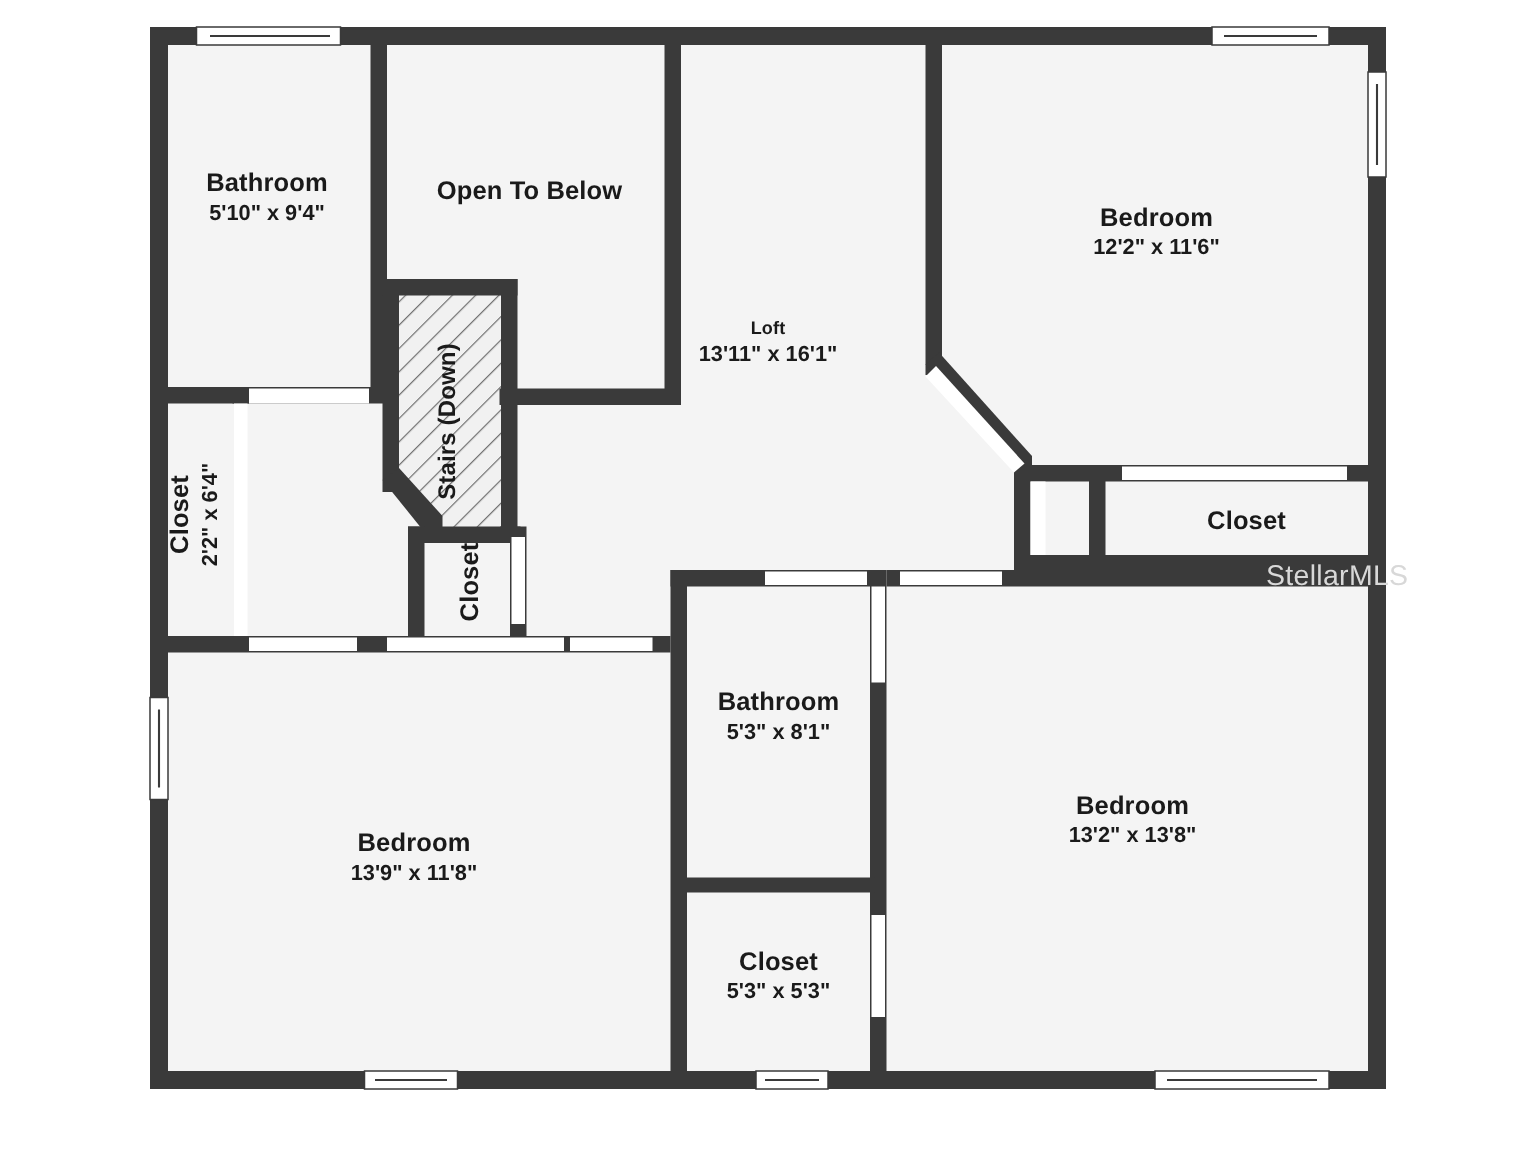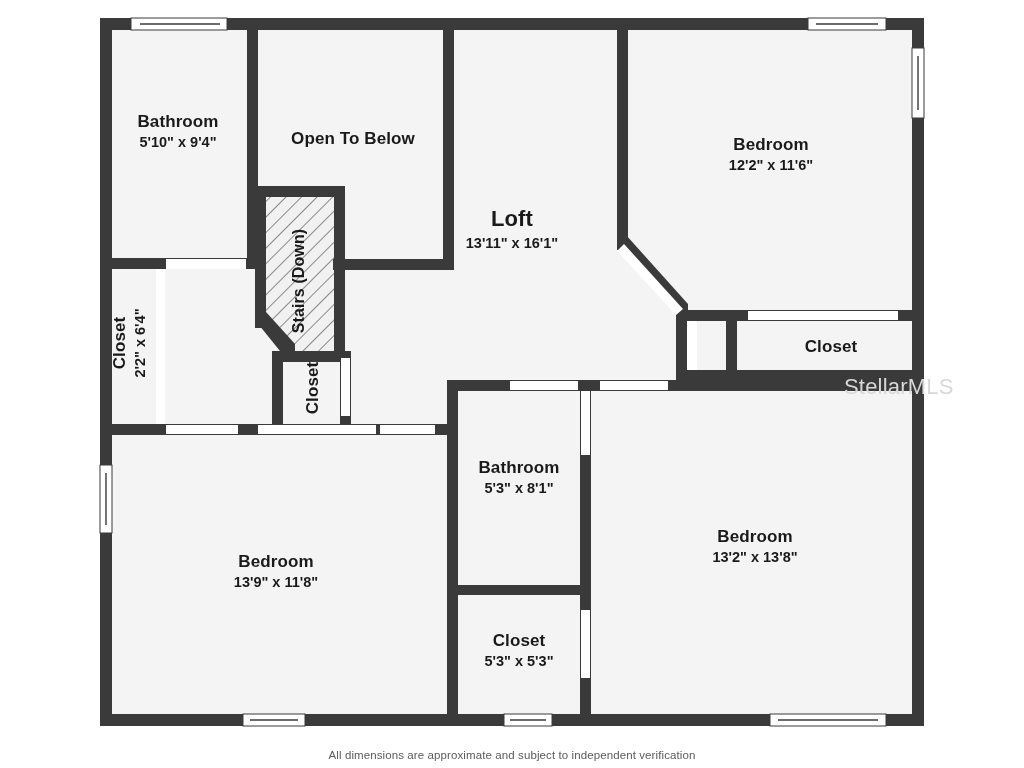--- a/index.html
+++ b/index.html
@@ -44,27 +44,27 @@
     line-height: 1.3;
     margin-top: 1px;
   }
   .rot90 {
     transform: translate(-50%, -50%) rotate(-90deg);
   }
   .label-stairs .room-name {
     font-size: 16px;
   }
   .label-loft .room-name {
-    font-size: 22px;
+    font-size: 12px;
   }
   .watermark {
     position: absolute;
     left: 844px;
     top: 374px;
-    font-size: 22px;
+    font-size: 19px;
     font-weight: 500;
     color: #d8d8d8;
     letter-spacing: 0.2px;
     pointer-events: none;
     user-select: none;
   }
   .disclaimer {
     position: absolute;
     left: 0;
     top: 749px;
@@ -208,21 +208,21 @@
         <line x1="778" y1="720" x2="878" y2="720" stroke="#3a3a3a" stroke-width="1.4"></line>
       </g>
     </g>
   </svg>
 
   <div id="labels-layer">
       <div class="room-label label-bathroom" style="left: 178px; top: 132px;">
         <div class="room-name">Bathroom</div>
         <div class="room-dims">5'10" x 9'4"</div>
       </div>
-      <div class="room-label label-open" style="left: 353px; top: 127px; margin-top: 12px;">
+      <div class="room-label label-open" style="left: 353px; top: 127px;">
         <div class="room-name">Open To Below</div>
       </div>
       <div class="room-label label-bedroom" style="left: 771px; top: 155px;">
         <div class="room-name">Bedroom</div>
         <div class="room-dims">12'2" x 11'6"</div>
       </div>
       <div class="room-label label-loft" style="left: 512px; top: 229px;">
         <div class="room-name">Loft</div>
         <div class="room-dims">13'11" x 16'1"</div>
       </div>
@@ -252,15 +252,14 @@
         <div class="room-dims">13'2" x 13'8"</div>
       </div>
       <div class="room-label label-closet" style="left: 519px; top: 651px;">
         <div class="room-name">Closet</div>
         <div class="room-dims">5'3" x 5'3"</div>
       </div>
     </div>
 
   <div class="watermark">StellarMLS</div>
 
-  <div class="disclaimer">All dimensions are approximate and subject to independent verification</div>
 
 </div>
 
 </body></html>

